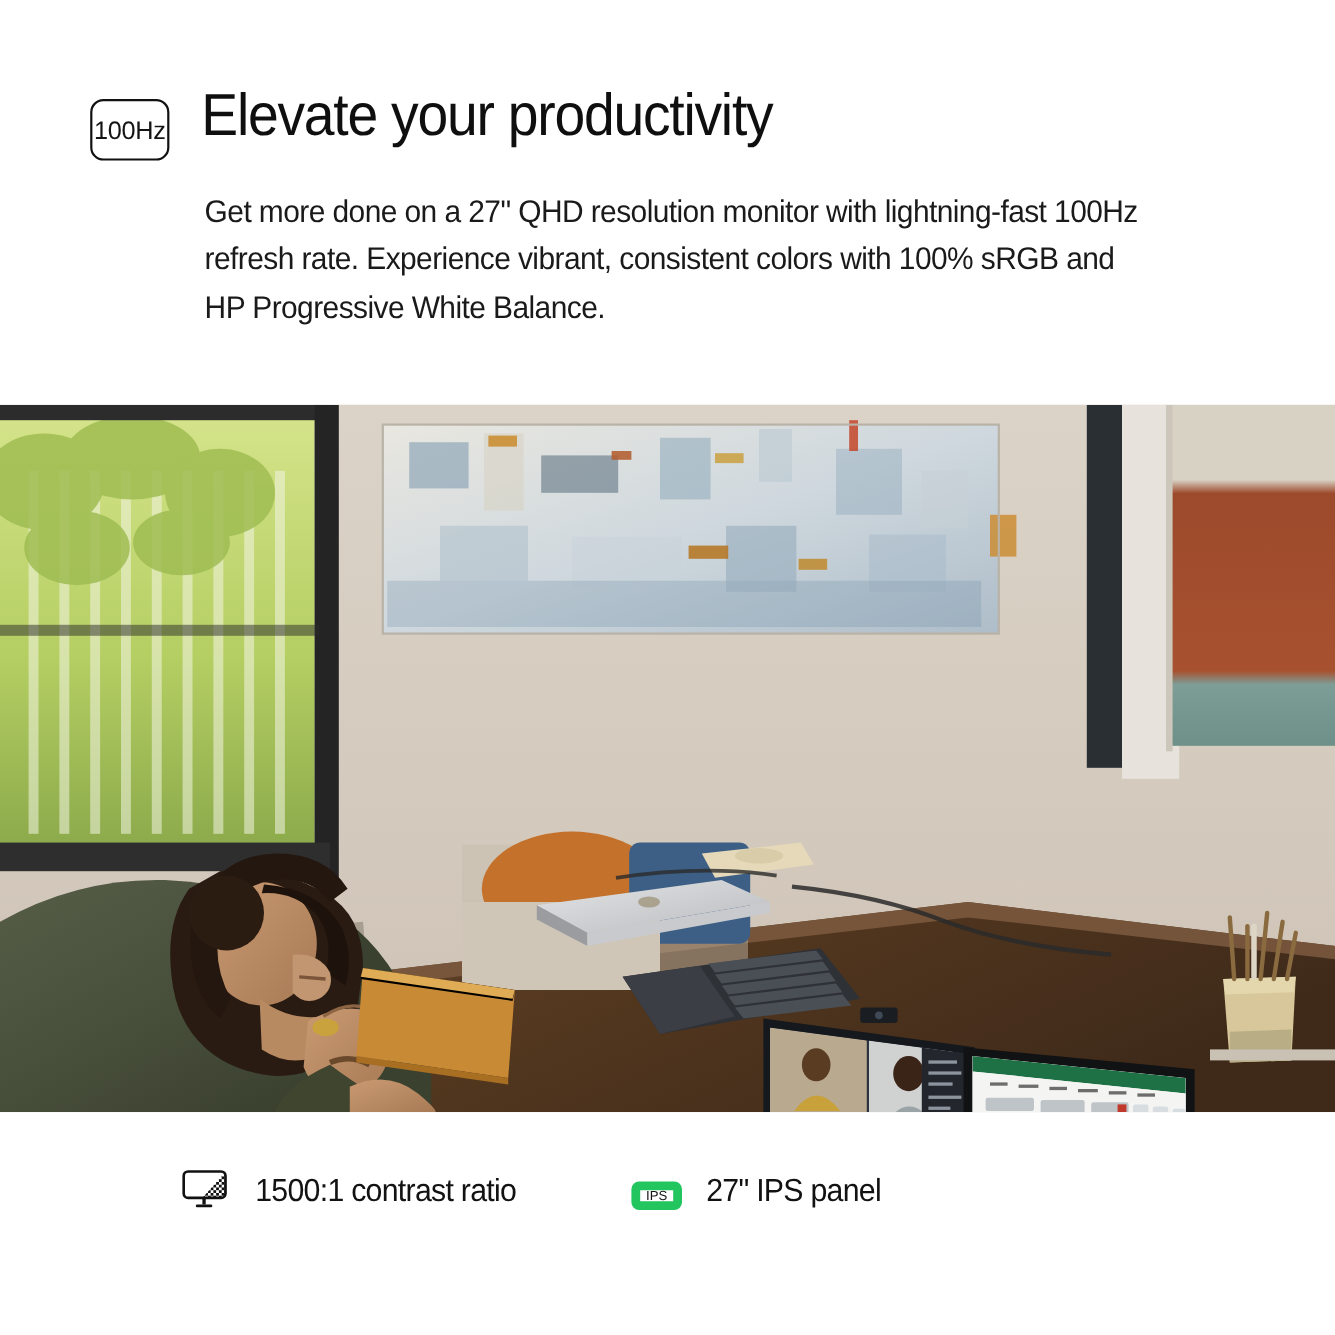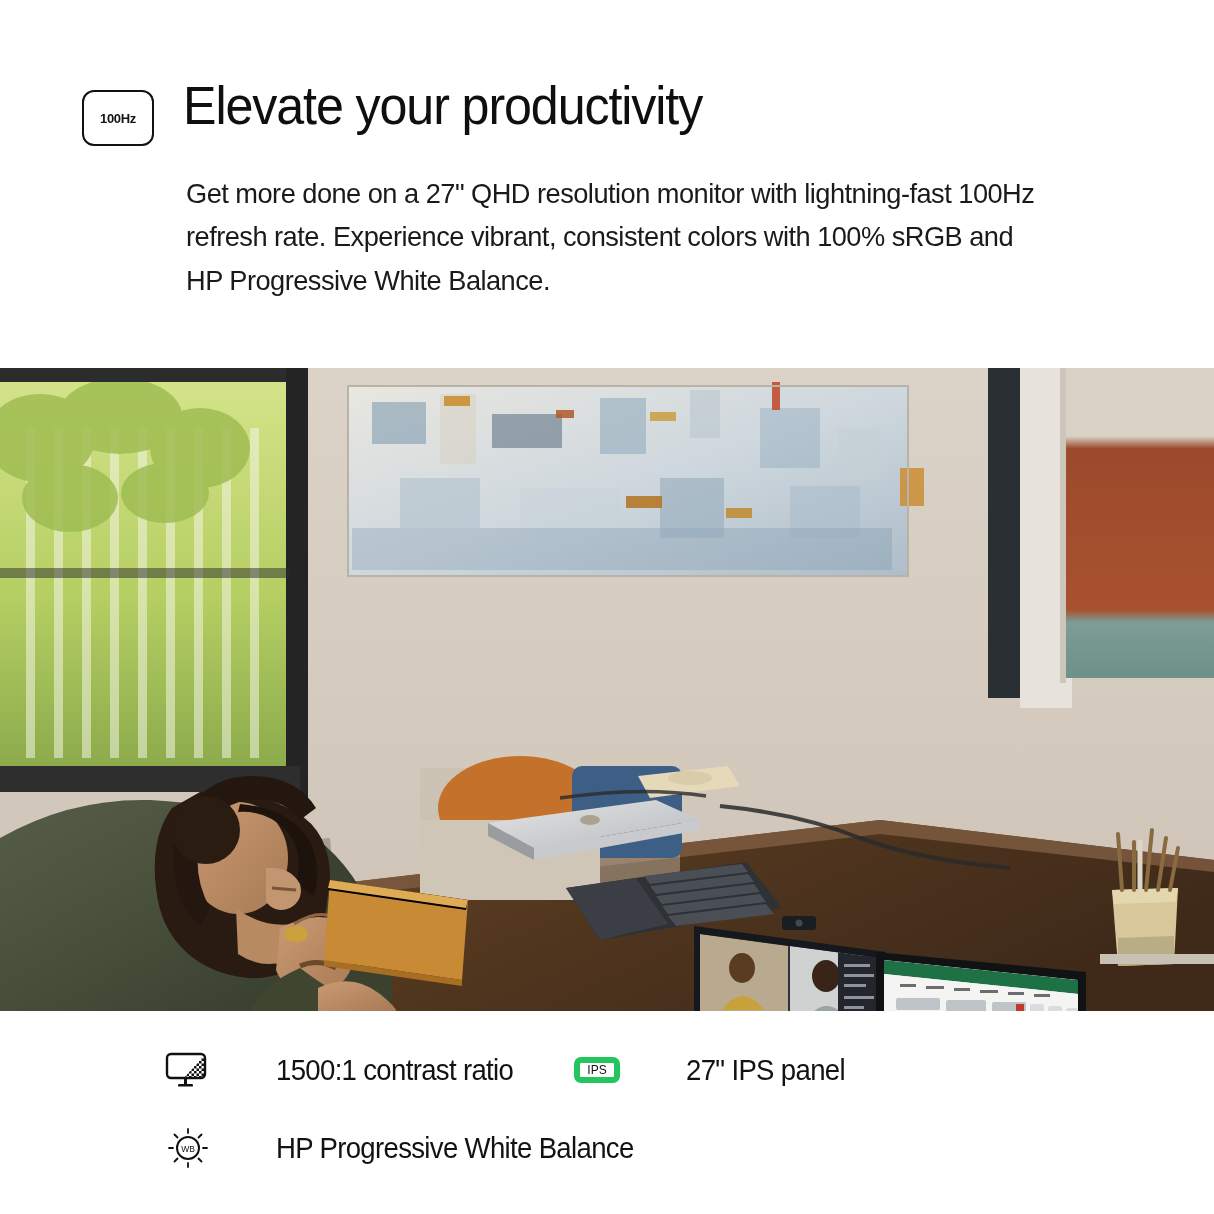--- a/index.html
+++ b/index.html
@@ -14,21 +14,21 @@
   
   .header { padding: 78px 0 0 0; position: relative; }
   .headline-row { display: flex; align-items: flex-start; padding-left: 82px; }
   .hz-badge {
     width: 72px; height: 56px;
     border: 2.5px solid #111; border-radius: 12px;
     display: flex; align-items: center; justify-content: center;
     flex: 0 0 auto; margin-top: 12px;
   }
   .hz-badge span {
-    font-size: 13px; font-weight: 700; letter-spacing: -0.3px;
+    font-size: 23px; font-weight: 400; letter-spacing: -0.3px;
     font-family: "Liberation Sans", sans-serif;
   }
   .headline {
     margin-left: 29px;
     font-size: 54px;
     font-weight: 400;
     letter-spacing: -1.2px;
     line-height: 1.03;
     white-space: nowrap;
     transform: scaleX(0.93);
@@ -60,38 +60,38 @@
   
   .features {
     position: absolute;
     left: 0; top: 1040px;
     width: 1214px;
     display: grid;
     grid-template-columns: 410px auto;
     row-gap: 18px;
     padding-left: 164px;
   }
-  .feature { display: flex; align-items: center; height: 60px; gap: 44px; }
+  .feature { display: flex; align-items: flex-end; height: 60px; }
   .feature .ficon {
     width: 58px; flex: 0 0 58px;
     display: flex; align-items: center; justify-content: flex-start;
   }
   .feature .flabel {
     font-size: 29px;
     letter-spacing: -0.7px;
     font-weight: 400;
     color: #121212;
     transform: scaleX(0.95);
     transform-origin: left center;
     white-space: nowrap;
     margin-left: 10px;
   }
   .ips-box {
     width: 46px; height: 26px;
-    border: 6px solid #22c55e; border-radius: 7px;
+    border: 8px solid #22c55e; border-radius: 7px;
     display: flex; align-items: center; justify-content: center;
   }
   .ips-box span { font-size: 12px; font-weight: 400; letter-spacing: 0px; }
 </style>
 </head>
 <body>
 
 <div class="header">
   <div class="headline-row">
     <div class="hz-badge">
@@ -532,33 +532,14 @@
 
   <div class="feature">
     <div class="ficon">
       <div class="ips-box">
         <span>IPS</span>
       </div>
     </div>
     <div class="flabel">27" IPS panel</div>
   </div>
 
-  <div class="feature">
-    <div class="ficon">
-      <svg width="48" height="48" viewBox="0 0 48 48" aria-hidden="true">
-        <circle cx="24" cy="24" r="11" fill="#fff" stroke="#111" stroke-width="2"></circle>
-        <g stroke="#111" stroke-width="1.8" stroke-linecap="round">
-          <line x1="24" y1="5" x2="24" y2="9"></line>
-          <line x1="24" y1="39" x2="24" y2="43"></line>
-          <line x1="5" y1="24" x2="9" y2="24"></line>
-          <line x1="39" y1="24" x2="43" y2="24"></line>
-          <line x1="10.5" y1="10.5" x2="13.5" y2="13.5"></line>
-          <line x1="34.5" y1="34.5" x2="37.5" y2="37.5"></line>
-          <line x1="37.5" y1="10.5" x2="34.5" y2="13.5"></line>
-          <line x1="13.5" y1="34.5" x2="10.5" y2="37.5"></line>
-        </g>
-        <text x="24" y="27.5" text-anchor="middle" font-family="Liberation Sans, sans-serif" font-size="8.5" fill="#111">WB</text>
-      </svg>
-    </div>
-    <div class="flabel">HP Progressive White Balance</div>
-  </div>
 
 </div>
 
 </body></html>

